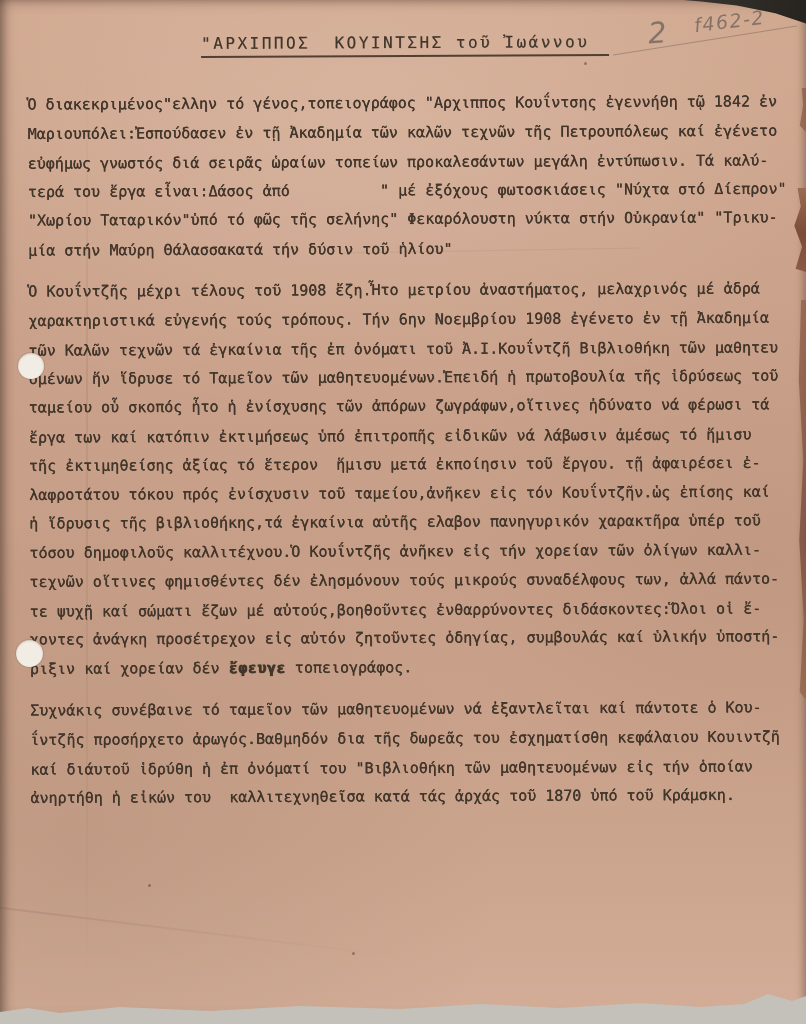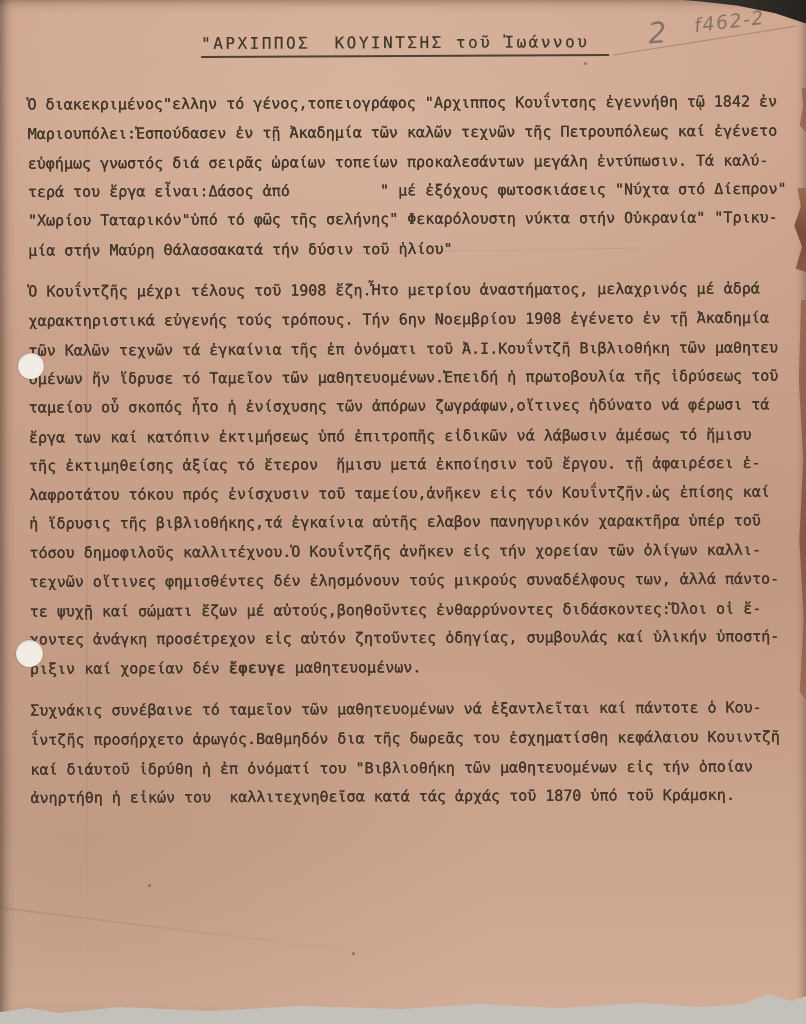--- a/index.html
+++ b/index.html
@@ -72,21 +72,21 @@
   #body-text{
     position:absolute;left:29px;top:91px;width:777px;z-index:2;
     color:var(--ink,#41362b);font-size:15px;line-height:29px;
     transform:rotate(-0.25deg);transform-origin:0 50%;
     text-shadow:0 0 0.6px rgba(58,44,34,0.85),0.4px 0.2px 0 rgba(58,44,34,0.30);
   }
   .para + .para{margin-top:13px;}
   .tline{white-space:pre;height:29px;}
   .tline:nth-child(3n){transform:translateY(0.7px);}
   .tline:nth-child(4n+1){transform:translateY(-0.4px);}
-  .ink-bold{font-weight:400;letter-spacing:0.5px;
+  .ink-bold{font-weight:700;letter-spacing:0.5px;
     text-shadow:0 0 1px rgba(50,38,28,0.9),0.6px 0 0 rgba(50,38,28,0.7);margin-top:29px;}
 </style>
 </head>
 <body>
 
 <div id="stage">
 
   <div id="paper"></div>
 
   <div id="crease-v" class="crease"></div>
@@ -126,21 +126,21 @@
       <div class="tline">ομένων ἥν ἵδρυσε τό Ταμεῖον τῶν μαθητευομένων.Ἐπειδή ἡ πρωτοβουλία τῆς ἱδρύσεως τοῦ</div>
       <div class="tline">ταμείου οὗ σκοπός ἦτο ἡ ἐνίσχυσης τῶν ἀπόρων ζωγράφων,οἵτινες ἠδύνατο νά φέρωσι τά</div>
       <div class="tline">ἔργα των καί κατόπιν ἐκτιμήσεως ὑπό ἐπιτροπῆς εἰδικῶν νά λάβωσιν ἀμέσως τό ἥμισυ</div>
       <div class="tline">τῆς ἐκτιμηθείσης ἀξίας τό ἕτερον  ἥμισυ μετά ἐκποίησιν τοῦ ἔργου. τῇ ἀφαιρέσει ἐ-</div>
       <div class="tline">λαφροτάτου τόκου πρός ἐνίσχυσιν τοῦ ταμείου,ἀνῆκεν εἰς τόν Κουΐντζῆν.ὡς ἐπίσης καί</div>
       <div class="tline">ἡ ἵδρυσις τῆς βιβλιοθήκης,τά ἐγκαίνια αὐτῆς ελαβον πανηγυρικόν χαρακτῆρα ὑπέρ τοῦ</div>
       <div class="tline">τόσου δημοφιλοῦς καλλιτέχνου.Ὁ Κουΐντζῆς ἀνῆκεν εἰς τήν χορείαν τῶν ὀλίγων καλλι-</div>
       <div class="tline">τεχνῶν οἵτινες φημισθέντες δέν ἐλησμόνουν τούς μικρούς συναδέλφους των, ἀλλά πάντο-</div>
       <div class="tline">τε ψυχῇ καί σώματι ἔζων μέ αὐτούς,βοηθοῦντες ἐνθαρρύνοντες διδάσκοντες:Ὅλοι οἱ ἔ-</div>
       <div class="tline">χοντες ἀνάγκη προσέτρεχον εἰς αὐτόν ζητοῦντες ὁδηγίας, συμβουλάς καί ὑλικήν ὑποστή-</div>
-      <div class="tline"><span>ριξιν καί χορείαν δέν </span><span class="ink-bold">ἔφευγε</span><span> μαθητευομένων.</span></div>
+      <div class="tline"><span>ριξιν καί χορείαν δέν </span><span class="ink-bold">ἔφευγε</span><span> τοπειογράφος.</span></div>
     </div>
     <div class="para">
       <div class="tline">Συχνάκις συνέβαινε τό ταμεῖον τῶν μαθητευομένων νά ἐξαντλεῖται καί πάντοτε ὁ Κου-</div>
       <div class="tline">ΐντζῆς προσήρχετο ἀρωγός.Βαθμηδόν δια τῆς δωρεᾶς του ἐσχηματίσθη κεφάλαιου Κουιντζῆ</div>
       <div class="tline">καί διάυτοῦ ἱδρύθη ἡ ἐπ ὀνόματί του "Βιβλιοθήκη τῶν μαθητευομένων εἰς τήν ὁποίαν</div>
       <div class="tline">ἀνηρτήθη ἡ εἰκών του  καλλιτεχνηθεῖσα κατά τάς ἀρχάς τοῦ 1870 ὑπό τοῦ Κράμσκη.</div>
     </div>
   </div>
 
 </div>

